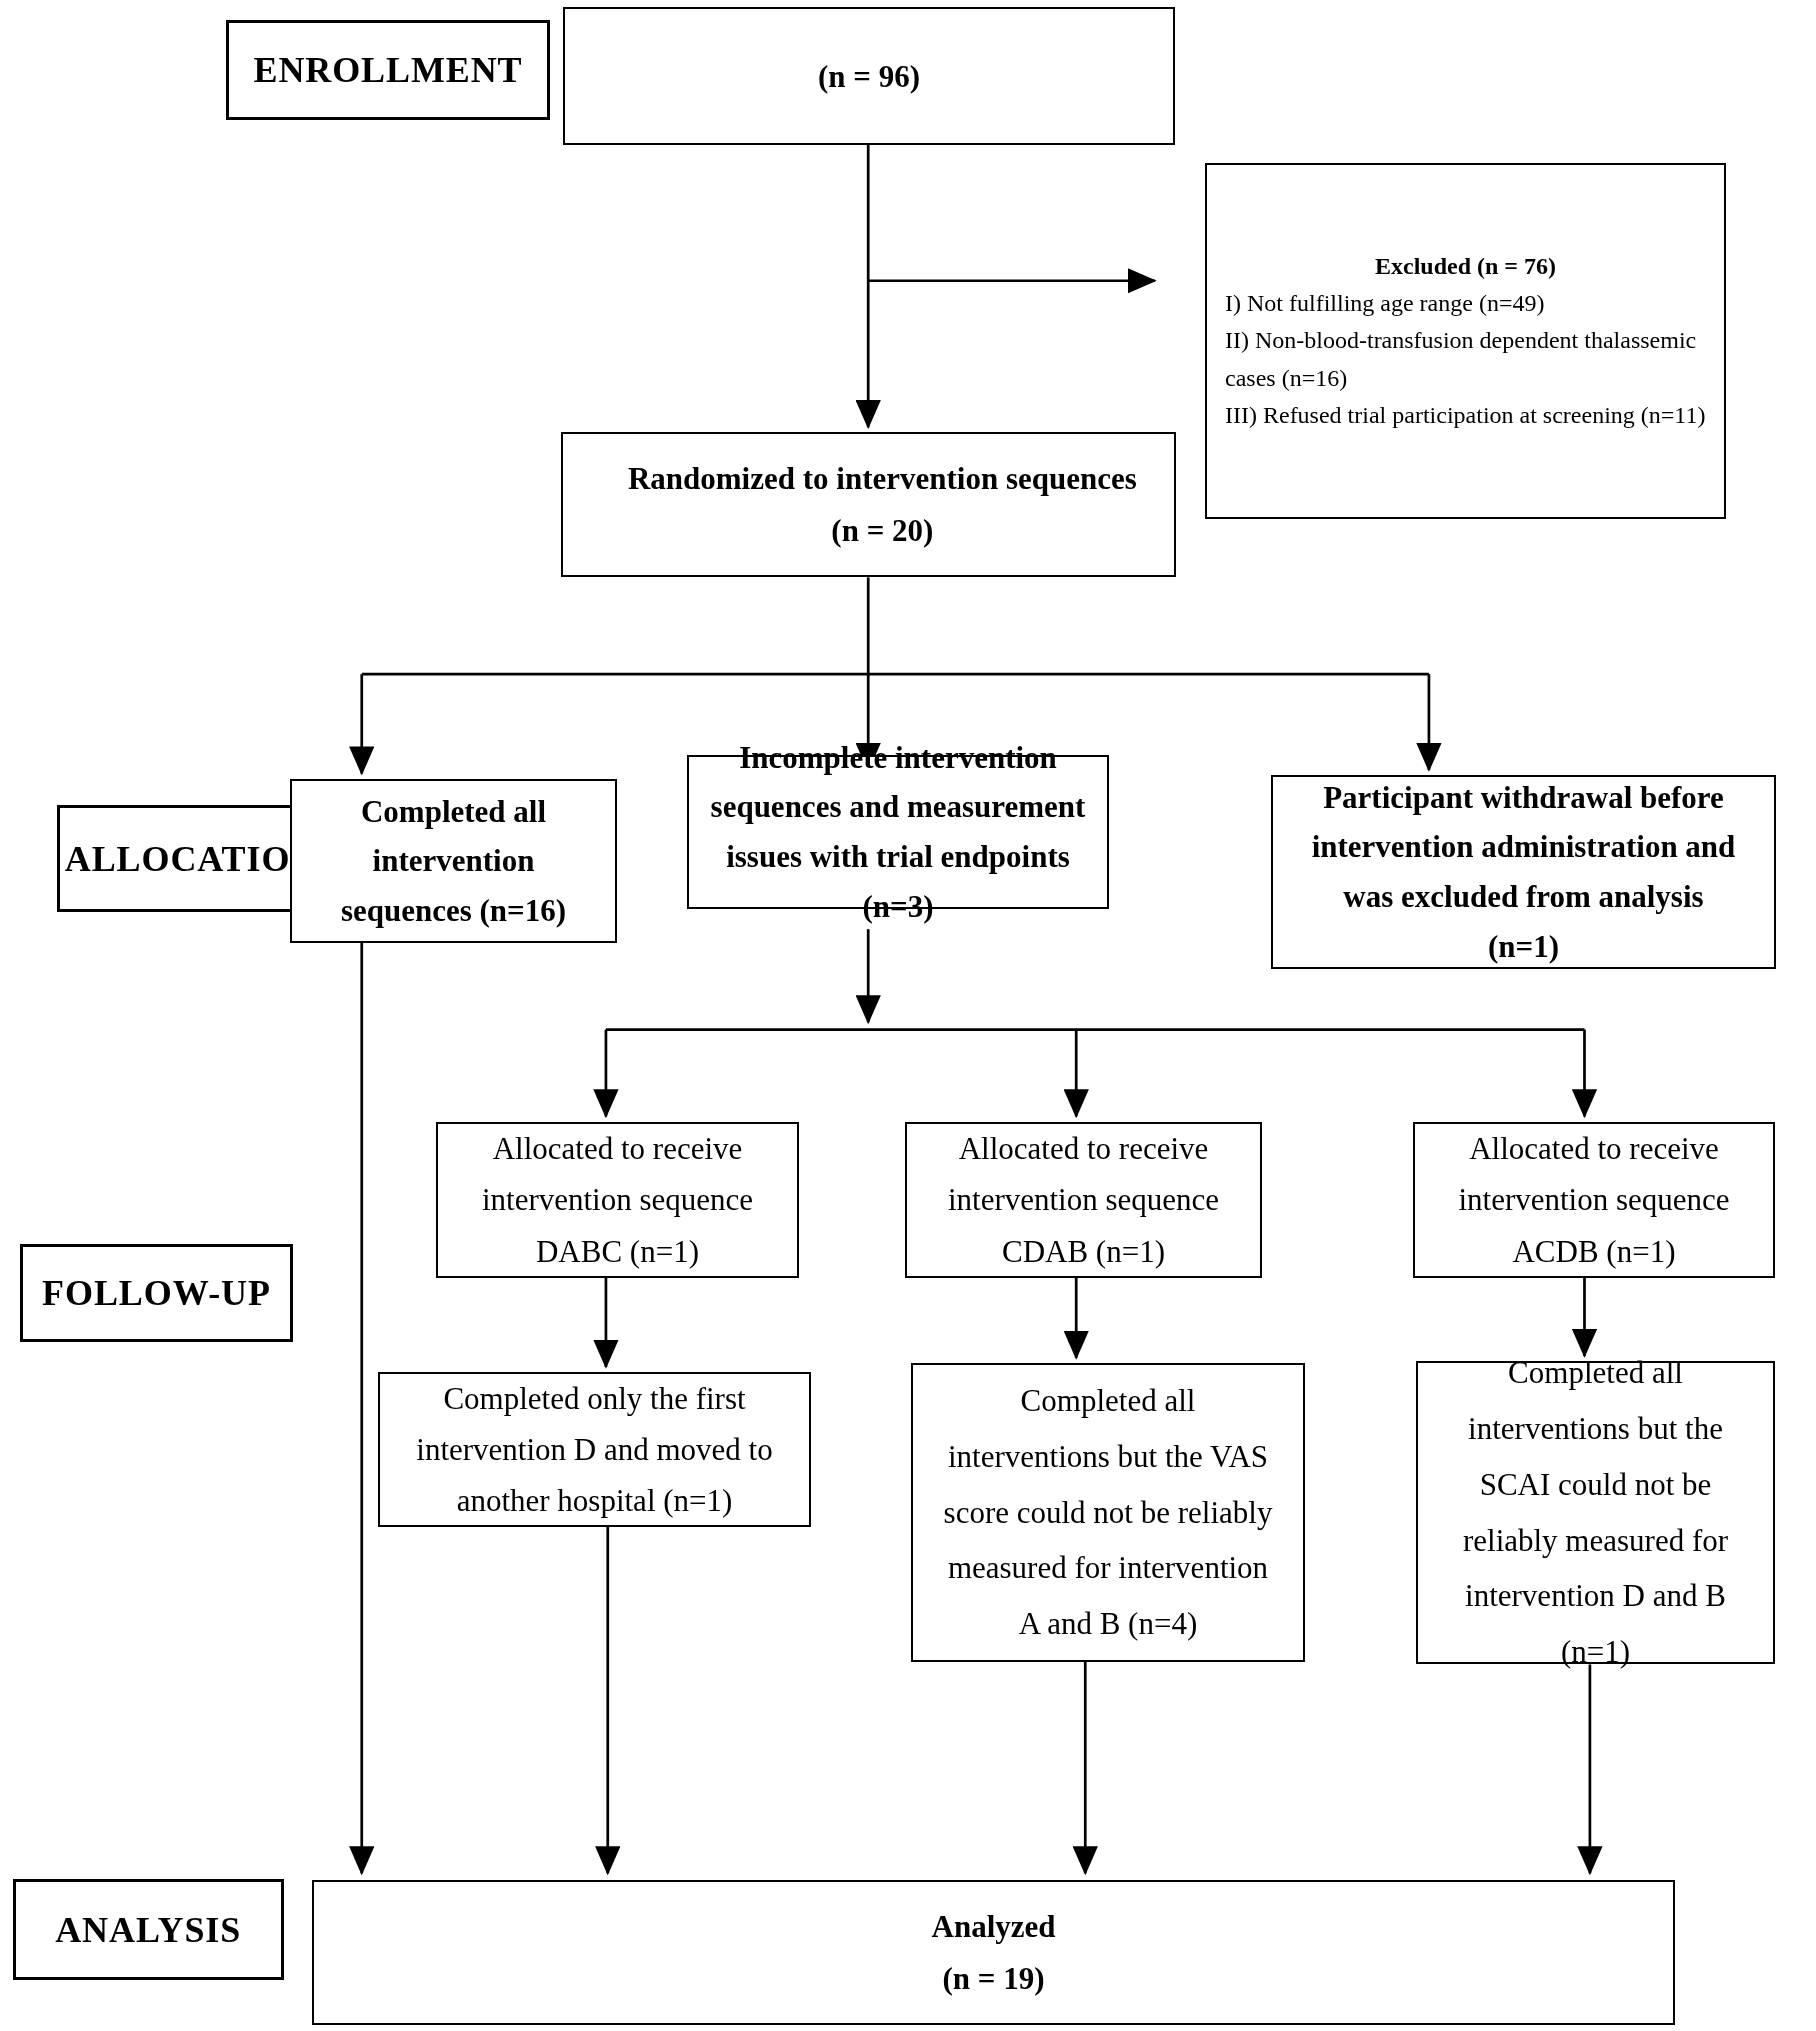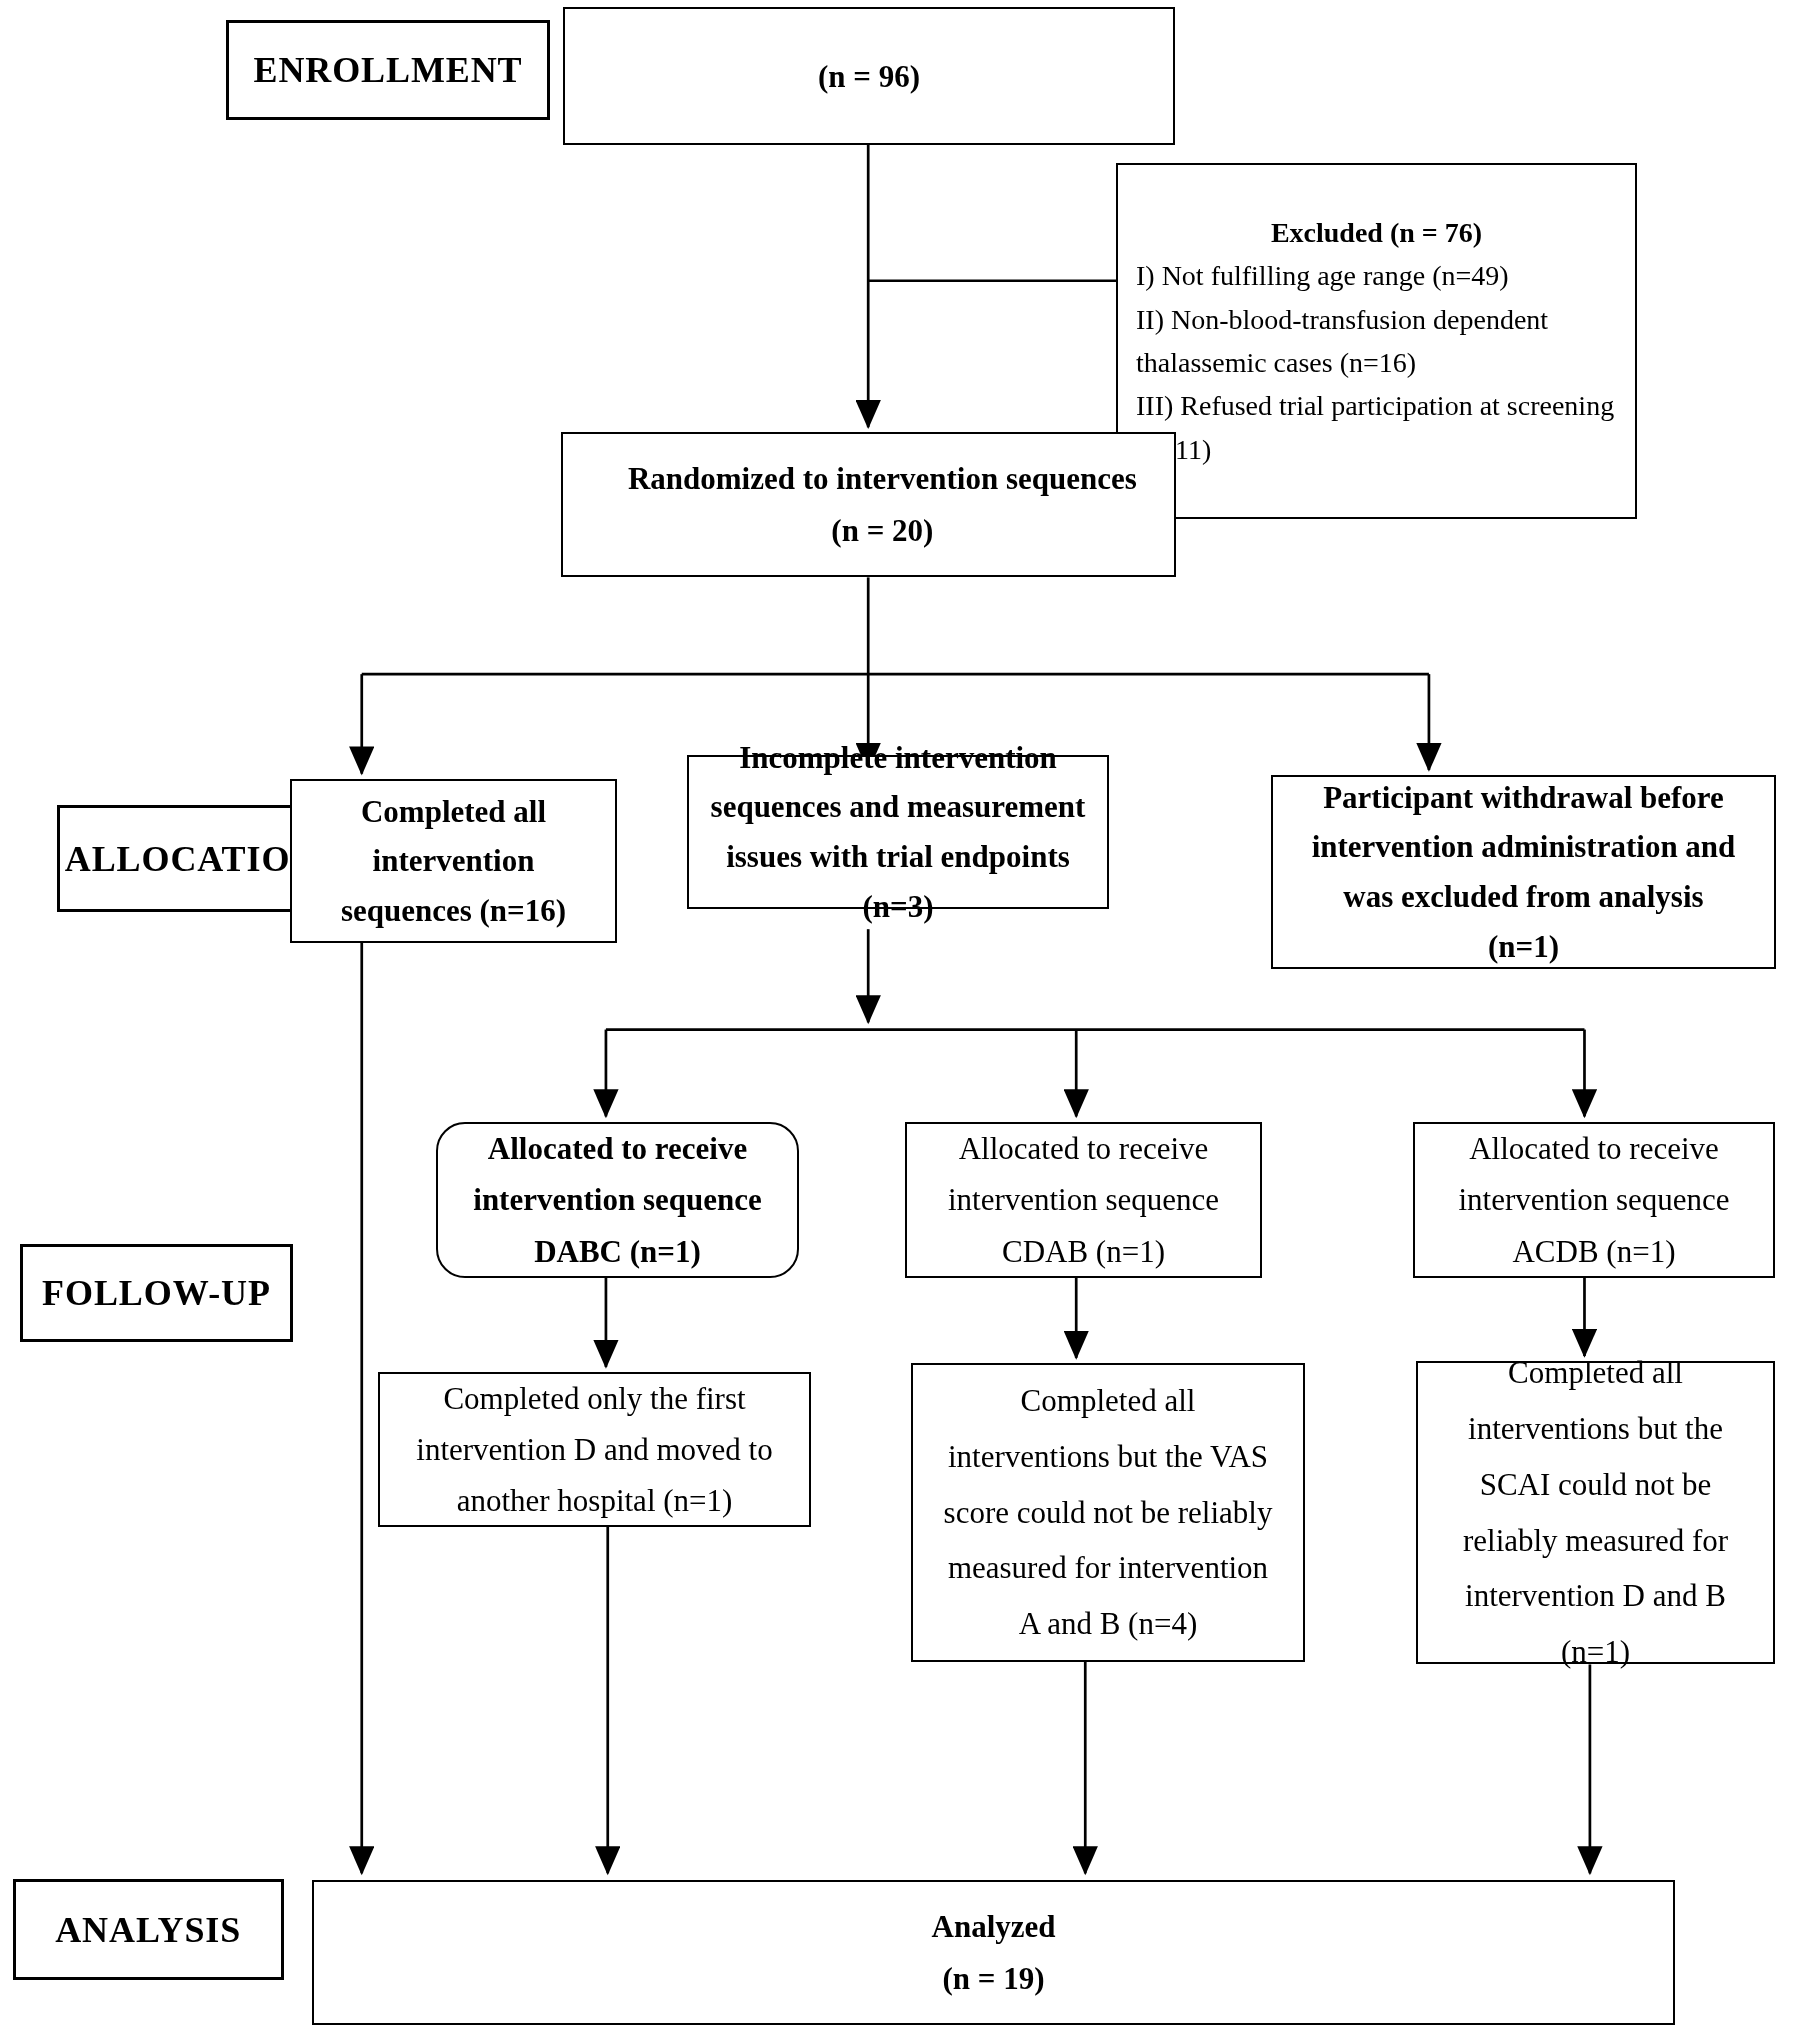--- a/index.html
+++ b/index.html
@@ -54,29 +54,29 @@
     font-size: 36px;
     letter-spacing: 0.9px;
   }
   
   #lbl-enrollment { left: 226px; top: 20px;  width: 324px; height: 100px; }
   #lbl-allocation { left: 9px;  top: 805px; width: 268px; height: 107px; margin-left: 48px; }
   #lbl-followup   { left: 20px;  top: 1244px; width: 273px; height: 98px; }
   #lbl-analysis   { left: 12.7px;  top: 1879px; width: 271px; height: 101px; }
   
   #box-assessed   { left: 563px;  top: 7.2px;    width: 612px; height: 138px; }
-  #box-excluded   { left: 1116px; top: 163px;  width: 521px; height: 356px;
-                    font-size: 28px; line-height: 1.55; padding: 15px 18px; }
+  #box-excluded   { left: 1205px; top: 163px;  width: 521px; height: 356px;
+                    font-size: 24px; line-height: 1.55; padding: 15px 18px; }
   #box-excluded .ex-title { font-weight: bold; text-align: center; width: 100%; }
   #box-excluded .ex-item  { font-weight: normal; text-align: left; width: 100%; }
   #box-randomized { left: 561px;  top: 432px;  width: 615px; height: 145px; padding-left: 44px; }
   #box-alloc-left  { left: 290px;  top: 779px; width: 327px; height: 164px; line-height: 1.6; }
   #box-alloc-mid   { left: 678px;  top: 755px; width: 422px; height: 154px; line-height: 1.6; padding: 7.2px 11px; margin-left: 9px; }
   #box-alloc-right { left: 1271px; top: 775px; width: 505px; height: 194px; line-height: 1.6; padding: 7.2px 36px; }
-  #box-dabc { left: 436px;  top: 1122px; width: 363px; height: 156px; font-weight: bold; padding: 7.2px 25px; border-radius: 29px; }
+  #box-dabc { left: 436px;  top: 1122px; width: 363px; height: 156px; font-weight: normal; padding: 7.2px 25px; }
   #box-cdab { left: 905px; top: 1122px; width: 357px; height: 156px; font-weight: normal; padding: 7.2px 36px; }
   #box-acdb { left: 1413px; top: 1122px; width: 362px; height: 156px; font-weight: normal; padding: 7.2px 36px; }
   #box-completed-first { left: 378px;  top: 1372px; width: 433px; height: 155px; font-weight: normal; padding: 7.2px 18px; }
   #box-vas  { left: 911px; top: 1363px; width: 394px; height: 299px; font-weight: normal; padding: 7.2px 27px; line-height: 1.8; }
   #box-scai { left: 1416px; top: 1361px; width: 359px; height: 303px; font-weight: normal; padding: 7.2px 22px; line-height: 1.8; }
   #box-analyzed { left: 312px; top: 1880px; width: 1363px; height: 145px; }
 </style>
 </head>
 <body>
 

